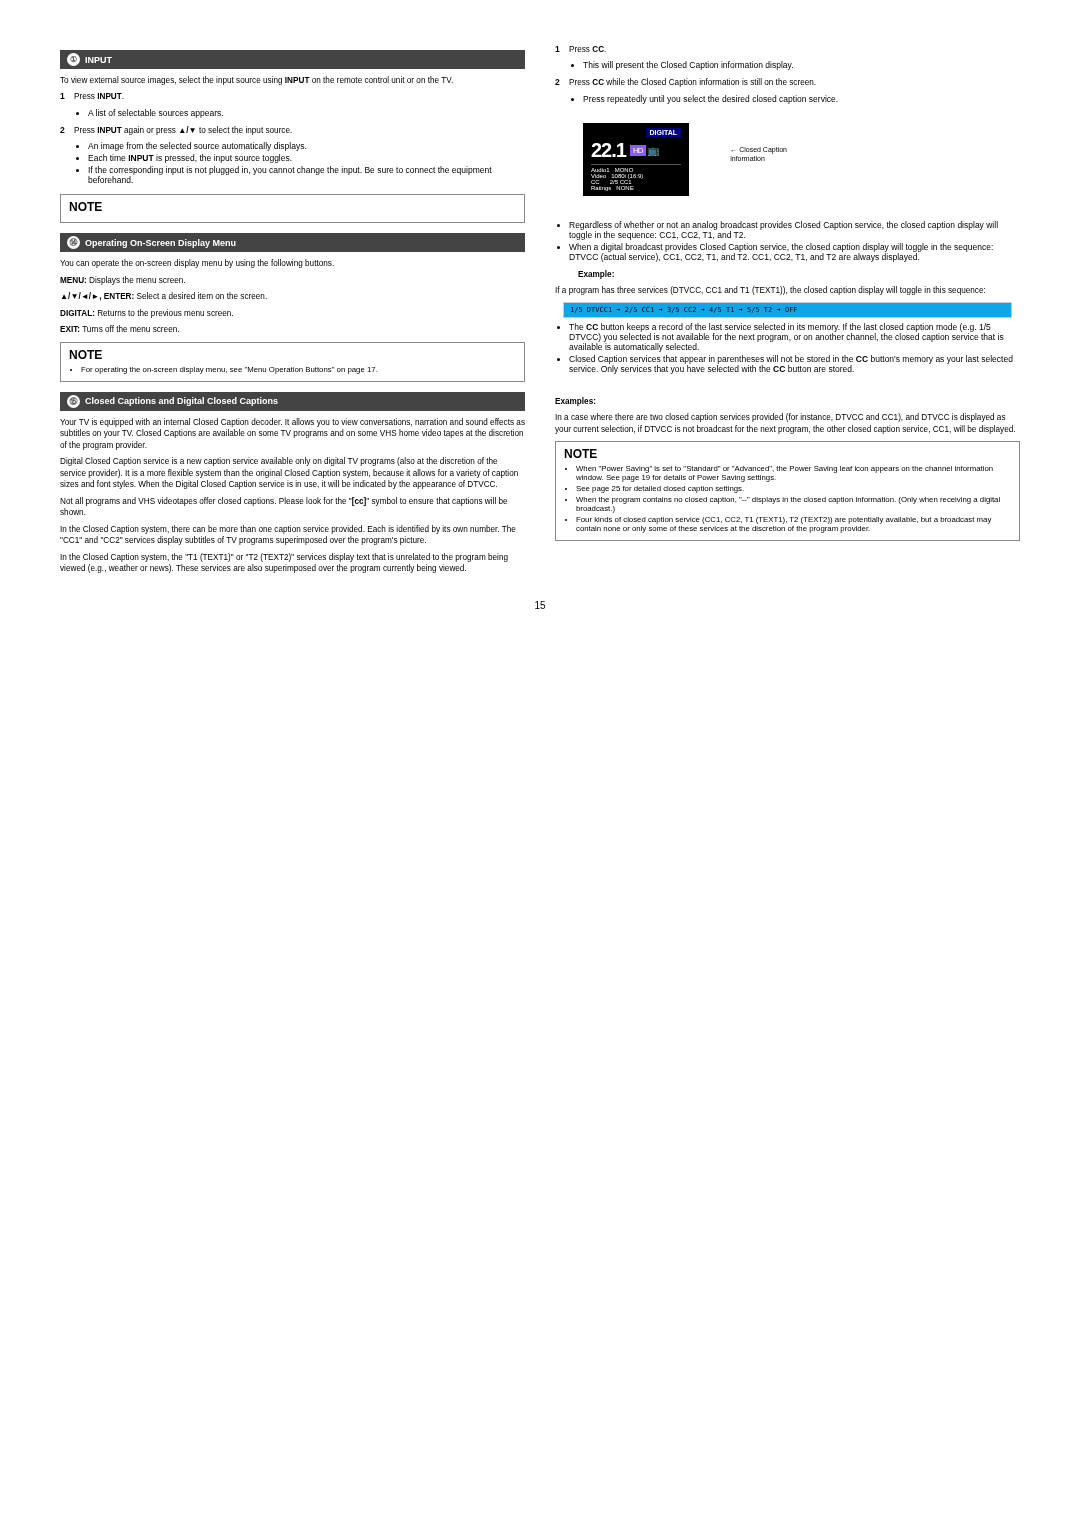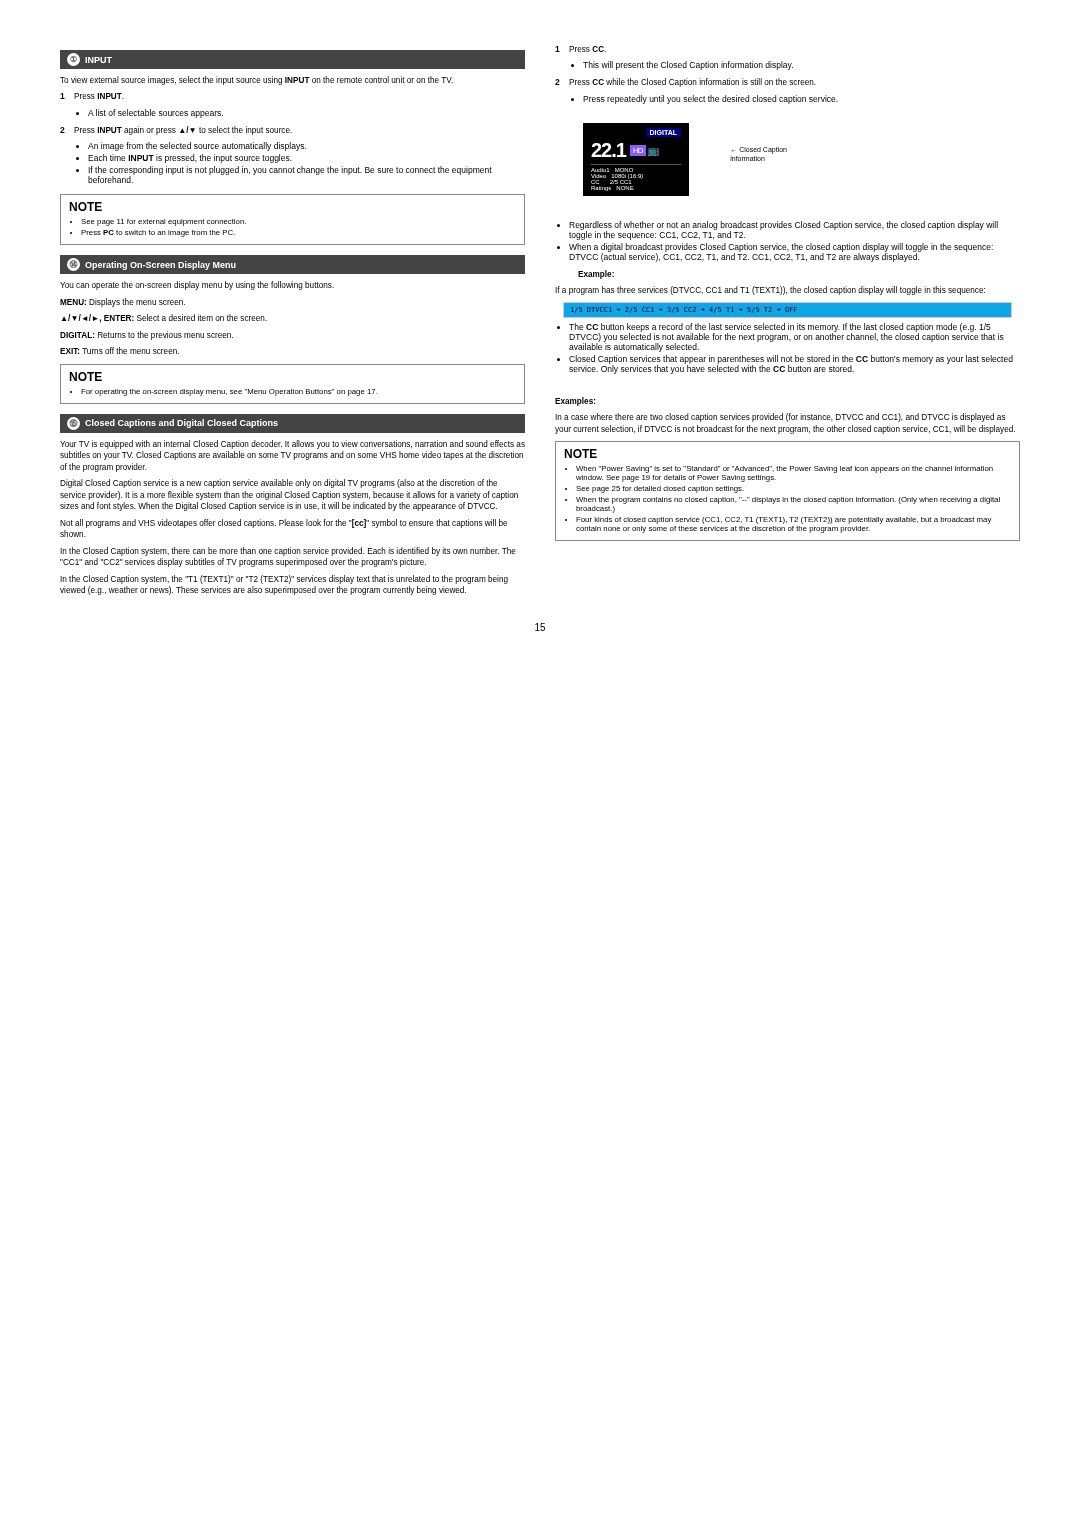--- a/index.html
+++ b/index.html
@@ -192,24 +192,20 @@
               <li>An image from the selected source automatically displays.</li>
               <li>Each time <b>INPUT</b> is pressed, the input source toggles.</li>
               <li>If the corresponding input is not plugged in, you cannot change the input. Be sure to connect the equipment beforehand.</li>
             </ul>
           </div>
         </div>
       </div>
 
       <div class="note-box">
         <div class="note-title">NOTE</div>
-        <ul>
-          <li>See page 11 for external equipment connection.</li>
-          <li>Press <b>PC</b> to switch to an image from the PC.</li>
-        </ul>
       </div>
 
       <div class="section-bar osd-bar">
         <span class="num">⑭</span>
         <span>Operating On-Screen Display Menu</span>
       </div>
 
       <p>You can operate the on-screen display menu by using the following buttons.</p>
       <p><b>MENU:</b> Displays the menu screen.</p>
       <p><b>▲/▼/◄/►, ENTER:</b> Select a desired item on the screen.</p>

